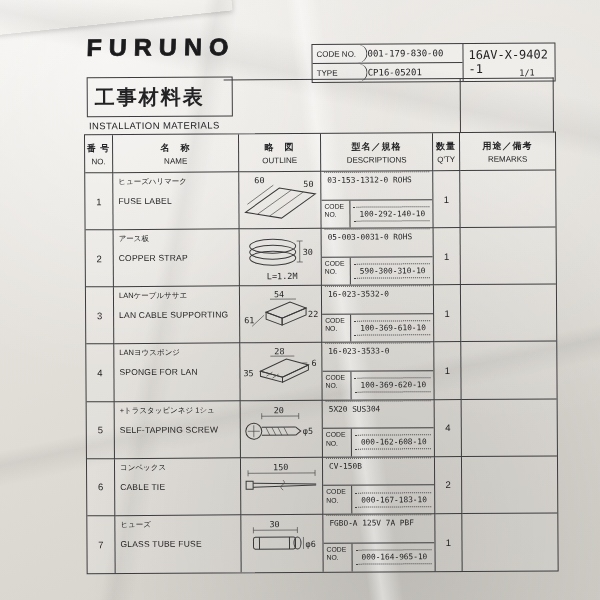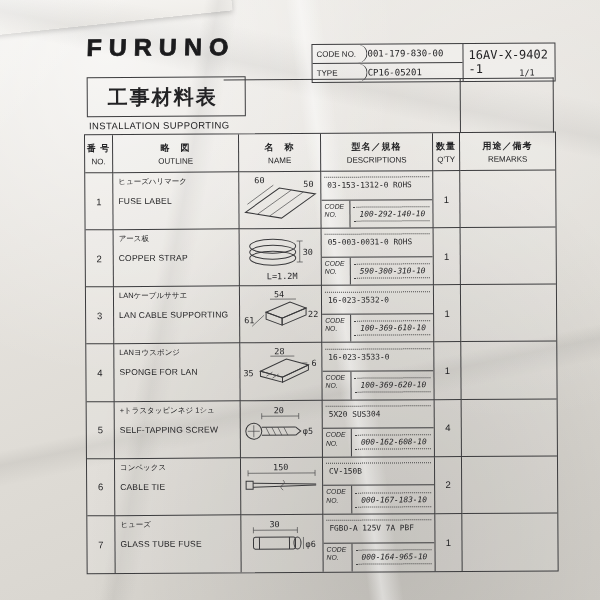--- a/index.html
+++ b/index.html
@@ -32,21 +32,21 @@
   .hdr-row{flex:1;display:flex;align-items:center;}
   .hdr-row.first{border-bottom:1px solid var(--ln);}
   .hdr-lbl{width:50px;padding-left:4px;font-size:8px;border-right:1px solid var(--ln);
     align-self:stretch;display:flex;align-items:center;border-radius:9px;}
   .hdr-val{flex:1;font-size:9px;font-family:"DejaVu Sans Mono",monospace;}
   .hdr-right{flex:1;position:relative;font-family:"DejaVu Sans Mono",monospace;}
   .draw-no{position:absolute;left:5px;top:4px;font-size:12px;}
   .page-no{position:absolute;right:20px;bottom:3px;font-size:8.5px;}
 
   .title-box{position:absolute;left:88px;top:76px;width:137px;height:38px;
-    border:1.6px solid var(--ln);display:flex;align-items:center;padding-left:20px;
+    border:1.6px solid var(--ln);display:flex;align-items:center;padding-left:7px;
     font-size:20px;font-weight:bold;letter-spacing:2px;}
   .title-en{position:absolute;left:90px;top:119px;font-size:9.5px;letter-spacing:.4px;}
   .band{position:absolute;left:225px;top:79px;width:329px;height:54px;
     border-top:1.6px solid var(--ln);border-right:1.6px solid var(--ln);}
   .band-div{position:absolute;left:236px;top:0;bottom:0;border-left:1px solid var(--ln);}
 
   .tbl{position:absolute;left:85px;top:133px;width:470px;height:438px;
     border:1.6px solid var(--ln);display:grid;
     grid-template-columns:28px 126px 82px 112px 27px 95px;
     grid-template-rows:38px repeat(7,1fr);background:rgba(255,255,255,.12);}
@@ -60,24 +60,24 @@
   .cell-no{display:flex;align-items:center;justify-content:center;font-size:9.5px;}
   .cell-name{padding:4px 0 0 5px;}
   .name-jp{font-size:7.5px;margin-bottom:9px;}
   .name-en{font-size:8.5px;letter-spacing:.2px;}
   .cell-out{display:flex;align-items:center;justify-content:center;}
   .cell-out svg{display:block;}
   svg .dim{font-size:8.5px;font-family:"DejaVu Sans Mono",monospace;fill:#29292b;}
   svg .ln{stroke:#39393b;fill:none;stroke-width:1;}
   svg .thin{stroke:#4a4a4c;fill:none;stroke-width:.7;}
   .cell-desc{display:flex;flex-direction:column;font-family:"DejaVu Sans Mono",monospace;}
-  .desc-top{flex:1;border-bottom:1px solid var(--ln);display:flex;align-items:center;}
+  .desc-top{flex:1;border-bottom:1px solid var(--ln);display:flex;align-items:flex-start;}
   .part{width:100%;margin:0 3px;border-top:1px dotted #444;padding:3px 0 4px 3px;
     font-size:7.8px;white-space:nowrap;}
-  .desc-bot{flex:1;display:flex;font-style:italic;}
+  .desc-bot{flex:1;display:flex;}
   .code-lbl{width:25px;border-right:1px solid var(--ln);font-size:6.8px;
     font-family:"Liberation Sans",sans-serif;padding:2px 0 0 3px;line-height:1.25;}
   .code-val{flex:1;align-self:center;margin:0 3px;border-top:1px dotted #444;
     border-bottom:1px dotted #444;padding:2px 0 2px 6px;font-size:7.8px;white-space:nowrap;}
   .cell-qty{display:flex;align-items:center;justify-content:center;font-size:9.5px;}
 </style>
 </head>
 <body>
 
 <div class="photo">
@@ -100,38 +100,38 @@
       </div>
       <div class="hdr-right">
         <span class="draw-no">16AV-X-9402 -1</span>
         <span class="page-no">1/1</span>
       </div>
     </div>
 
     <div class="title-box">
       <span>工事材料表</span>
     </div>
-    <div class="title-en">INSTALLATION SUPPORTING</div>
+    <div class="title-en">INSTALLATION MATERIALS</div>
     <div class="band">
       <div class="band-div"></div>
     </div>
 
     <div class="tbl">
 
       <div class="c h">
         <span class="jp">番 号</span>
         <span class="en">NO.</span>
       </div>
       <div class="c h">
+        <span class="jp">名　称</span>
+        <span class="en">NAME</span>
+      </div>
+      <div class="c h">
         <span class="jp">略　図</span>
         <span class="en">OUTLINE</span>
-      </div>
-      <div class="c h">
-        <span class="jp">名　称</span>
-        <span class="en">NAME</span>
       </div>
       <div class="c h">
         <span class="jp">型名／規格</span>
         <span class="en">DESCRIPTIONS</span>
       </div>
       <div class="c h">
         <span class="jp">数量</span>
         <span class="en">Q'TY</span>
       </div>
       <div class="c h lastcol">

